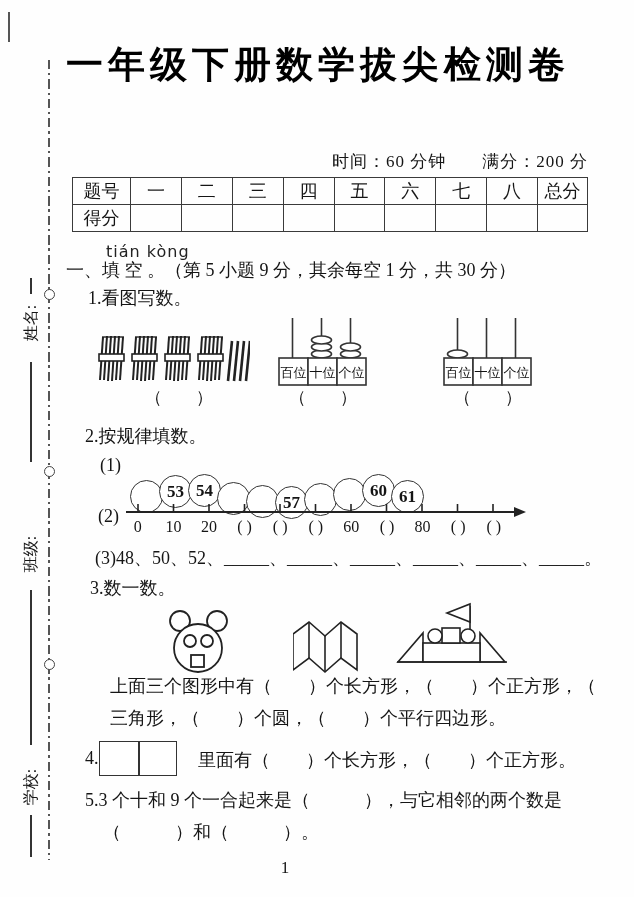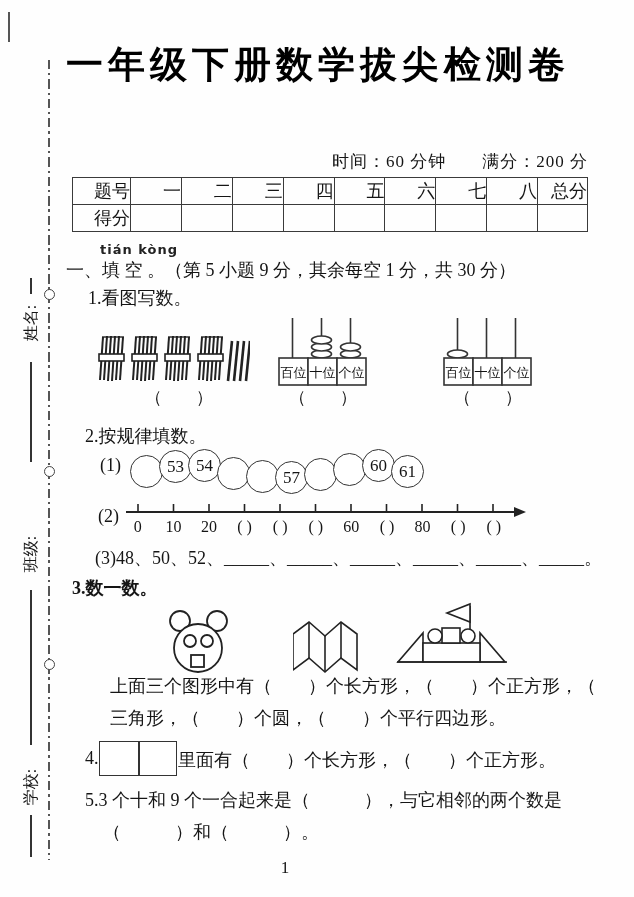--- a/index.html
+++ b/index.html
@@ -5,35 +5,35 @@
   html,body{margin:0;padding:0;background:#e8e8e8;}
   .page{position:relative;width:634px;height:897px;background:#fefefe;
         font-family:"Liberation Serif",serif;color:#151515;overflow:hidden;}
   .abs{position:absolute;}
   
   .title{top:40px;left:38px;width:560px;text-align:center;font-size:37px;font-weight:bold;letter-spacing:5px;color:#000;white-space:nowrap;}
   .subtitle{top:97px;left:38px;width:560px;text-align:center;font-size:29px;font-weight:bold;letter-spacing:2px;color:#000;}
   .meta{top:150px;right:46px;font-size:17px;letter-spacing:1px;}
   
   table.score{position:absolute;top:177px;left:72px;width:516px;border-collapse:collapse;table-layout:fixed;}
-  table.score td{border:1.6px solid #3a3a3a;height:26px;text-align:right;font-size:18px;padding:0;margin-left:28px;}
+  table.score td{border:1.6px solid #3a3a3a;height:26px;text-align:center;font-size:18px;padding:0;margin-left:28px;}
   
   .fold-line{left:48px;top:60px;width:1.8px;height:800px;
     background:repeating-linear-gradient(to bottom,#555 0 9px,transparent 9px 13px,#555 13px 15.5px,transparent 15.5px 19.5px);}
   .fold-circle{left:44px;width:9px;height:9px;border:1.5px solid #444;border-radius:50%;background:#fff;}
   .side-rule{left:30px;width:1.8px;background:#333;}
   .side-label{left:31px;transform:translate(-50%,-50%) rotate(-90deg);font-size:16px;white-space:nowrap;}
   .edge-mark{left:8px;top:12px;width:1.5px;height:30px;background:#555;}
   
-  .pinyin{top:242px;left:100px;font-family:"DejaVu Sans",sans-serif;font-size:13px;color:#222;letter-spacing:1px;font-weight:bold;}
+  .pinyin{top:242px;left:106px;font-family:"DejaVu Sans",sans-serif;font-size:16px;color:#222;letter-spacing:1px;}
   .heading{top:258px;left:66px;font-size:18px;white-space:nowrap;}
   .qtext{font-size:18px;white-space:nowrap;}
   .paren{font-size:17px;white-space:nowrap;}
   
-  .circle-row{left:130px;top:449px;width:312px;height:48px;}
+  .circle-row{left:130px;top:474px;width:312px;height:48px;font-weight:bold;}
   .ncircle{position:absolute;width:31px;height:31px;border:1.7px solid #333;border-radius:50%;
            background:#fff;display:flex;align-items:center;justify-content:center;font-size:17px;}
   
   .nl-labels{left:120px;top:518px;width:392px;display:flex;}
   .nl-labels span{width:35.6px;text-align:center;font-size:16px;white-space:nowrap;}
   
   .q4rect{left:99px;top:741px;width:76px;height:33px;border:1.6px solid #333;background:#fff;}
   .q4rect .mid{position:absolute;left:50%;top:0;width:1.6px;height:100%;background:#333;}
   svg{display:block;}
   .footer{top:858px;left:0;width:570px;text-align:center;font-size:17px;}
@@ -211,21 +211,21 @@
     <span>( )</span>
     <span>60</span>
     <span>( )</span>
     <span>80</span>
     <span>( )</span>
     <span>( )</span>
   </div>
 
   <div class="abs qtext" style="top:546px;left:95px;">(3)48、50、52、_____、_____、_____、_____、_____、_____。</div>
 
-  <div class="abs qtext" style="top:576px;left:72px;font-weight:bold;">3.数一数。</div>
+  <div class="abs qtext" style="top:576px;left:90px;">3.数一数。</div>
 
   <svg class="abs" style="top:603px;left:165px;" width="70" height="72" viewBox="0 0 70 72">
     <g stroke="#222" stroke-width="1.8" fill="none">
       <circle cx="15" cy="18" r="10"></circle>
       <circle cx="52" cy="18" r="10"></circle>
       <circle cx="33" cy="45" r="24" fill="#fff"></circle>
       <circle cx="25" cy="38" r="6"></circle>
       <circle cx="42" cy="38" r="6"></circle>
       <rect x="26" y="52" width="13" height="12"></rect>
     </g>
@@ -254,19 +254,19 @@
     </g>
   </svg>
 
   <div class="abs qtext" style="top:674px;left:110px;">上面三个图形中有（　　）个长方形，（　　）个正方形，（　　）个</div>
   <div class="abs qtext" style="top:706px;left:110px;">三角形，（　　）个圆，（　　）个平行四边形。</div>
 
   <div class="abs qtext" style="top:748px;left:85px;">4.</div>
   <div class="abs q4rect">
     <div class="mid"></div>
   </div>
-  <div class="abs qtext" style="top:748px;left:162px;padding-left:16px;">里面有（　　）个长方形，（　　）个正方形。</div>
+  <div class="abs qtext" style="top:748px;left:182px;padding-left:16px;">里面有（　　）个长方形，（　　）个正方形。</div>
 
   <div class="abs qtext" style="top:788px;left:85px;">5.3 个十和 9 个一合起来是（　　　），与它相邻的两个数是</div>
   <div class="abs qtext" style="top:820px;left:103px;">（　　　）和（　　　）。</div>
 
   <div class="abs footer">1</div>
 </div>
 
 </body></html>

